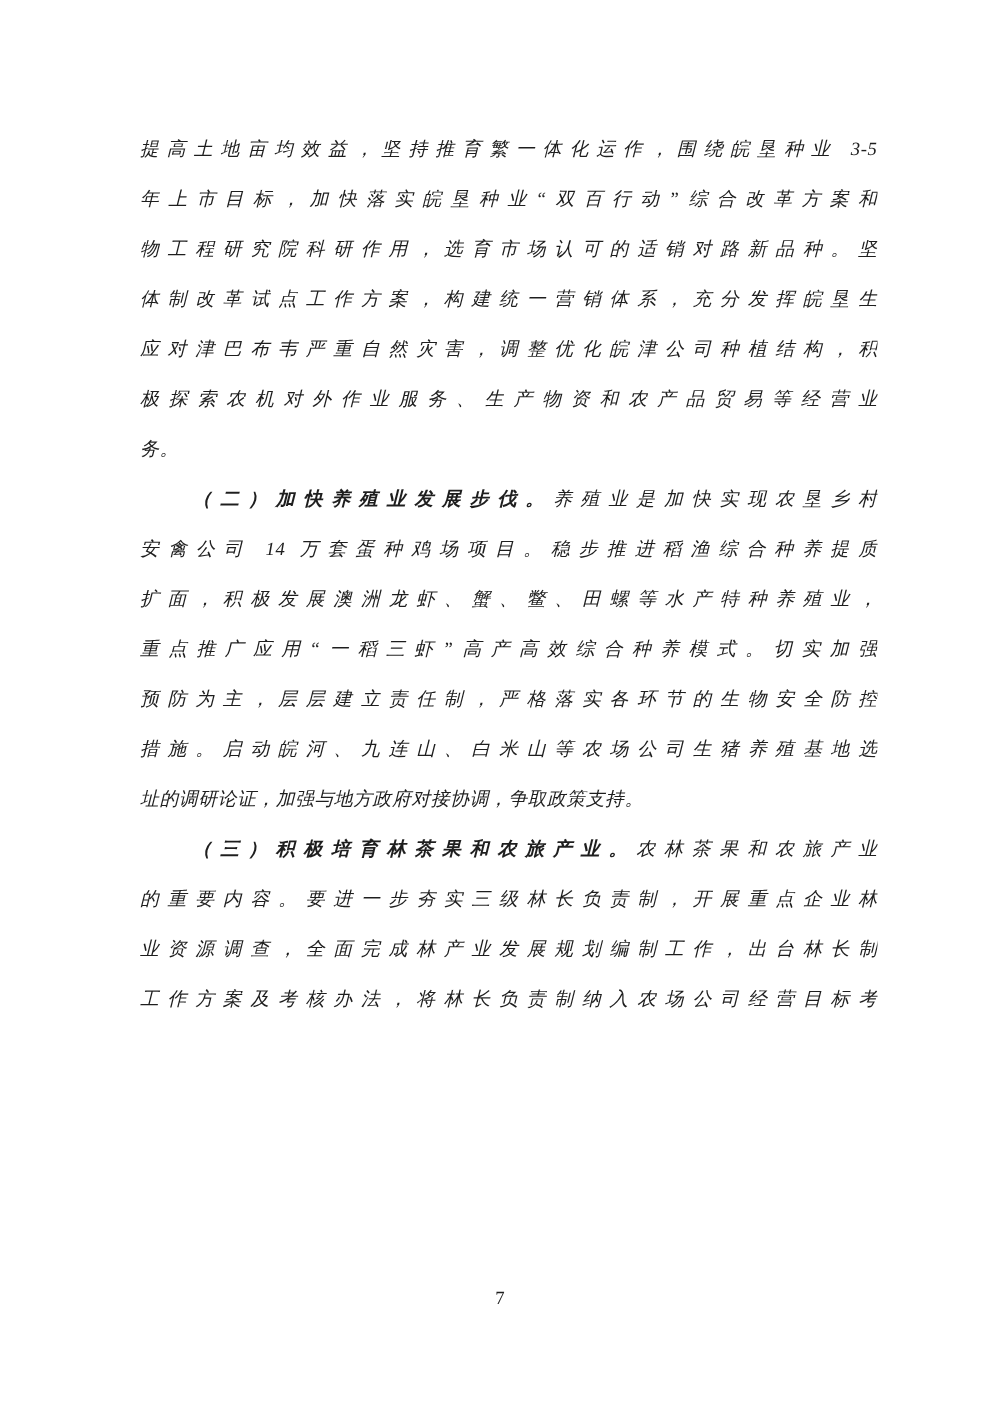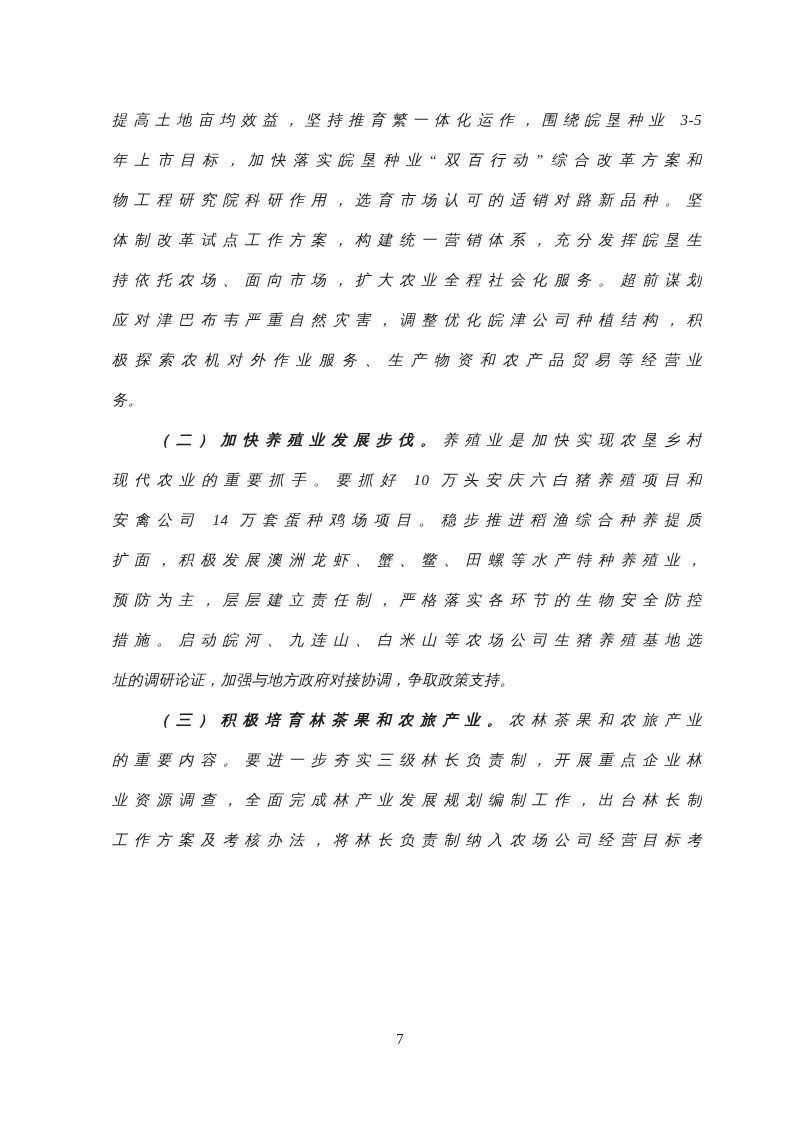--- a/index.html
+++ b/index.html
@@ -58,28 +58,27 @@
 </style>
 </head>
 <body>
 
 <div class="page">
   <main class="text-block">
       <div class="line"><span>提高土地亩均效益，坚持推育繁一体化运作，围绕皖垦种业 3-5</span></div>
       <div class="line"><span>年上市目标，加快落实皖垦种业“双百行动”综合改革方案和</span></div>
       <div class="line"><span>物工程研究院科研作用，选育市场认可的适销对路新品种。坚</span></div>
       <div class="line"><span>体制改革试点工作方案，构建统一营销体系，充分发挥皖垦生</span></div>
-      <div class="line"><span>持依托农场、面向市场，扩大农业全程社会化服务。超前谋划</span></div>
       <div class="line"><span>应对津巴布韦严重自然灾害，调整优化皖津公司种植结构，积</span></div>
       <div class="line"><span>极探索农机对外作业服务、生产物资和农产品贸易等经营业</span></div>
       <div class="line no-fill"><span>务。</span></div>
       <div class="line indent"><span class="bold">（二）加快养殖业发展步伐。</span><span>养殖业是加快实现农垦乡村</span></div>
-      <div class="line"><span>现代农业的重要抓手。要抓好 10 万头安庆六白猪养殖项目和</span></div>
       <div class="line"><span>安禽公司 14 万套蛋种鸡场项目。稳步推进稻渔综合种养提质</span></div>
       <div class="line"><span>扩面，积极发展澳洲龙虾、蟹、鳖、田螺等水产特种养殖业，</span></div>
+      <div class="line"><span>重点推广应用“一稻三虾”高产高效综合种养模式。切实加强</span></div>
       <div class="line"><span>预防为主，层层建立责任制，严格落实各环节的生物安全防控</span></div>
       <div class="line"><span>措施。启动皖河、九连山、白米山等农场公司生猪养殖基地选</span></div>
       <div class="line no-fill"><span>址的调研论证，加强与地方政府对接协调，争取政策支持。</span></div>
       <div class="line indent"><span class="bold">（三）积极培育林茶果和农旅产业。</span><span>农林茶果和农旅产业</span></div>
       <div class="line"><span>的重要内容。要进一步夯实三级林长负责制，开展重点企业林</span></div>
       <div class="line"><span>业资源调查，全面完成林产业发展规划编制工作，出台林长制</span></div>
       <div class="line"><span>工作方案及考核办法，将林长负责制纳入农场公司经营目标考</span></div>
     </main>
   <footer class="page-footer">
     <span class="page-number">7</span>

